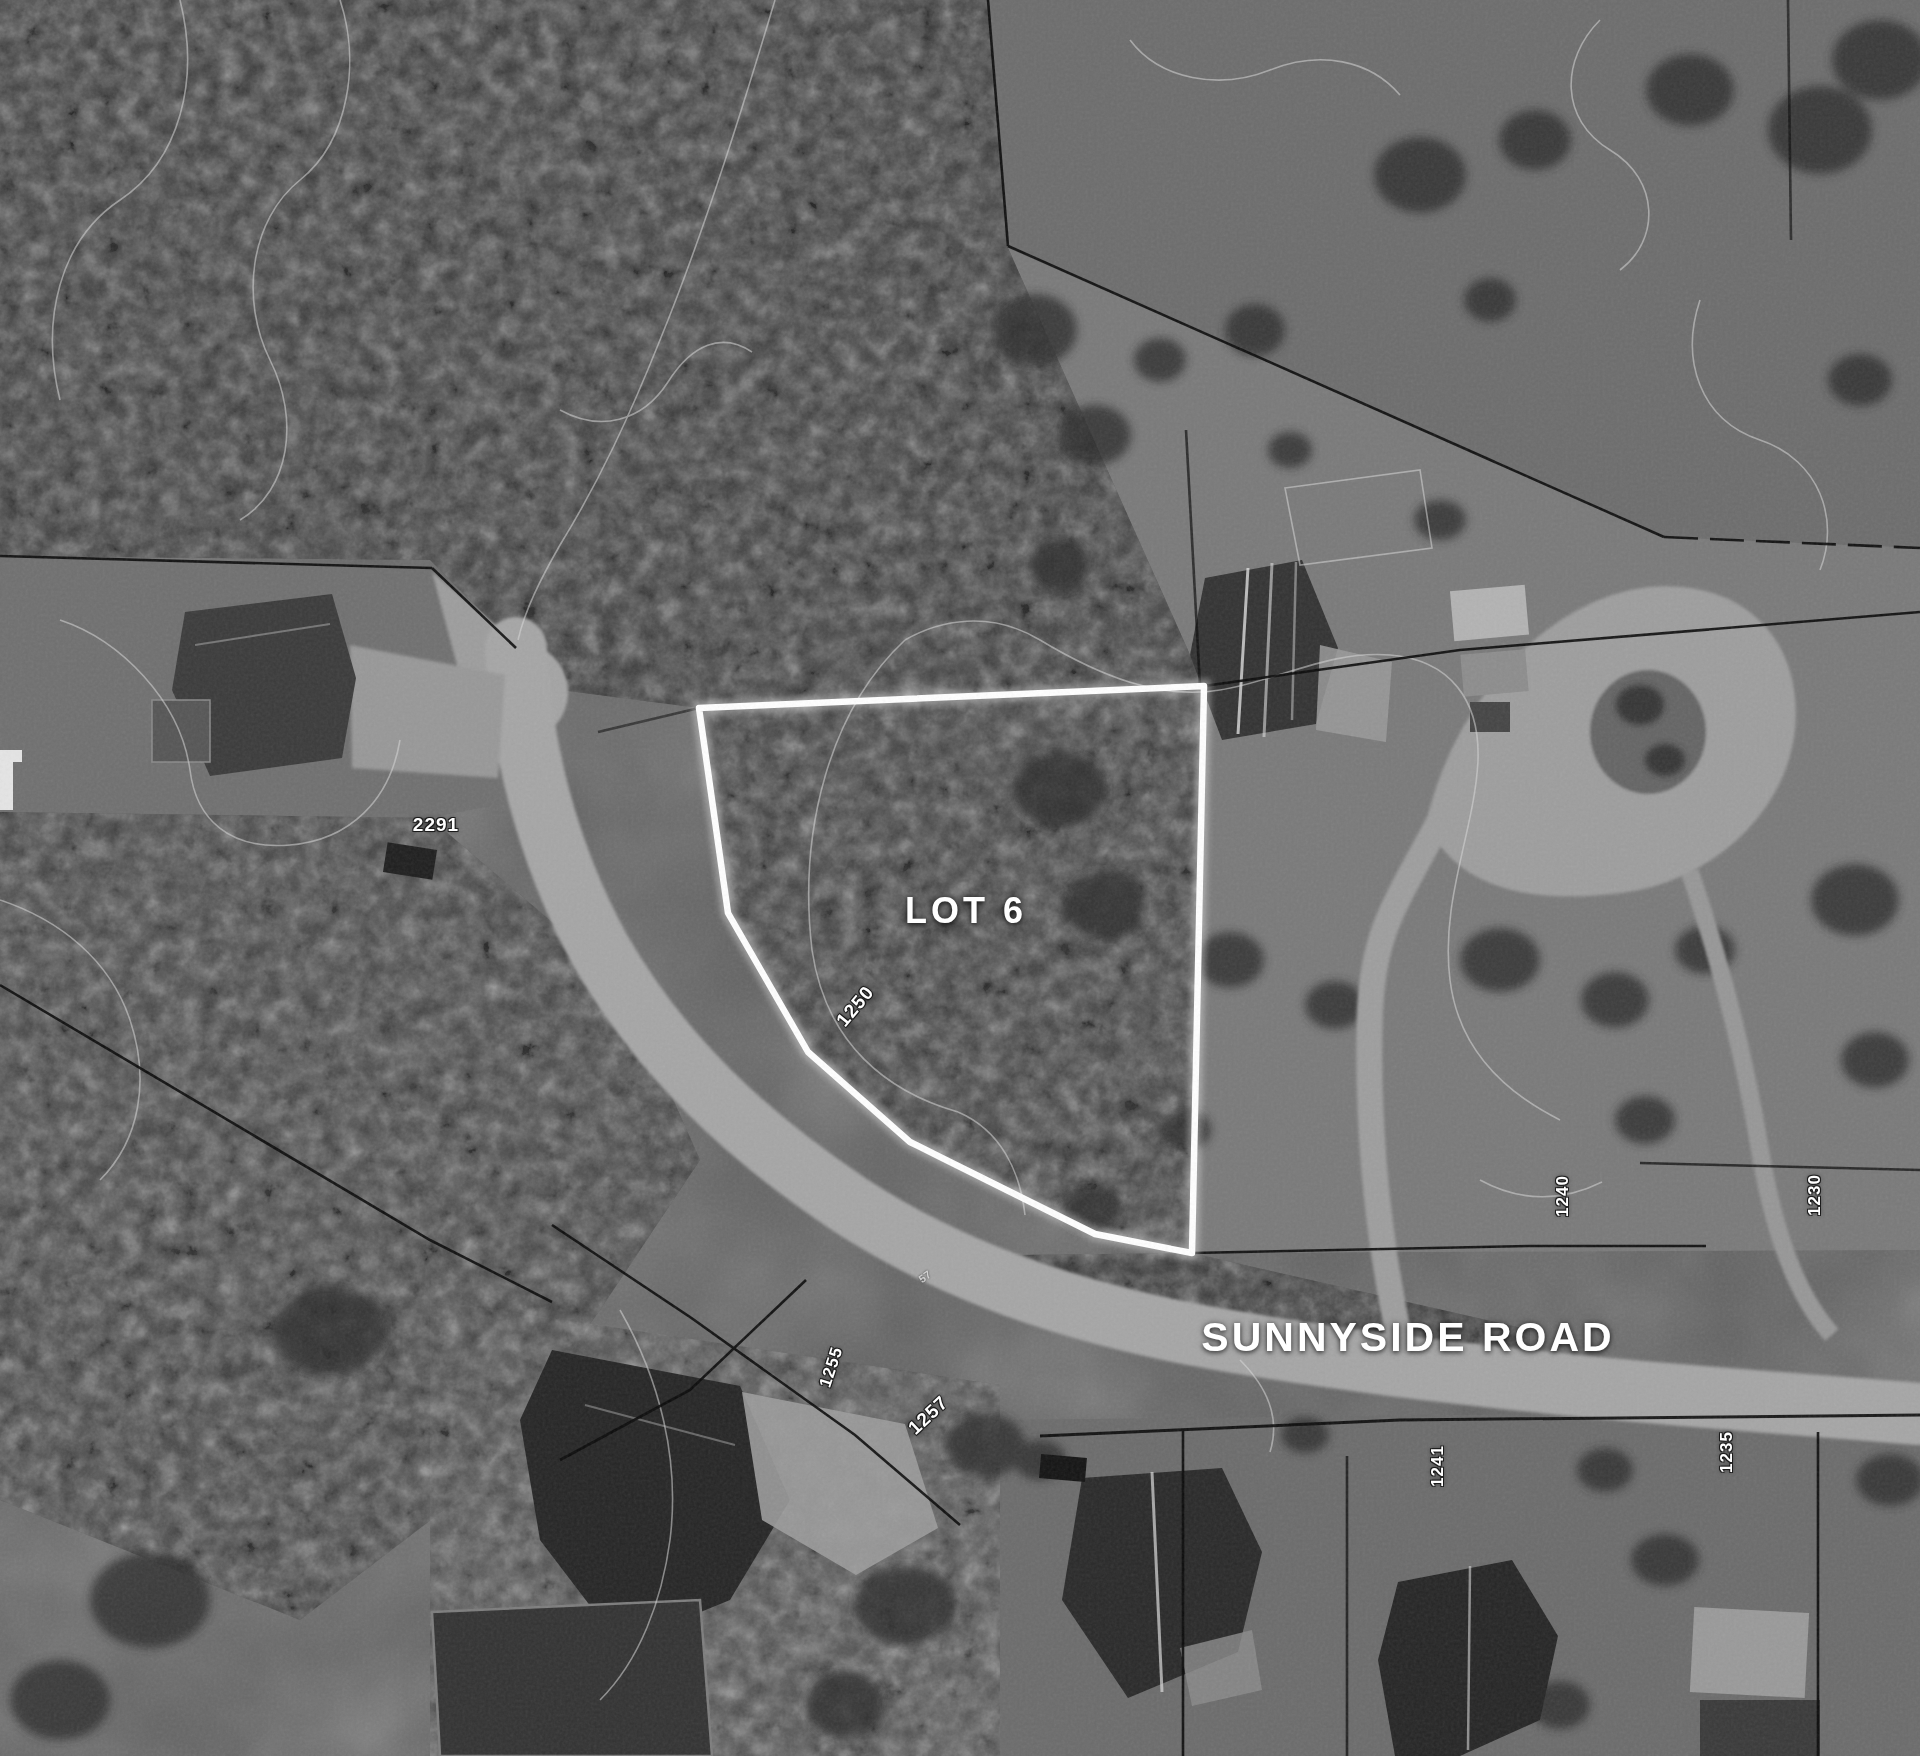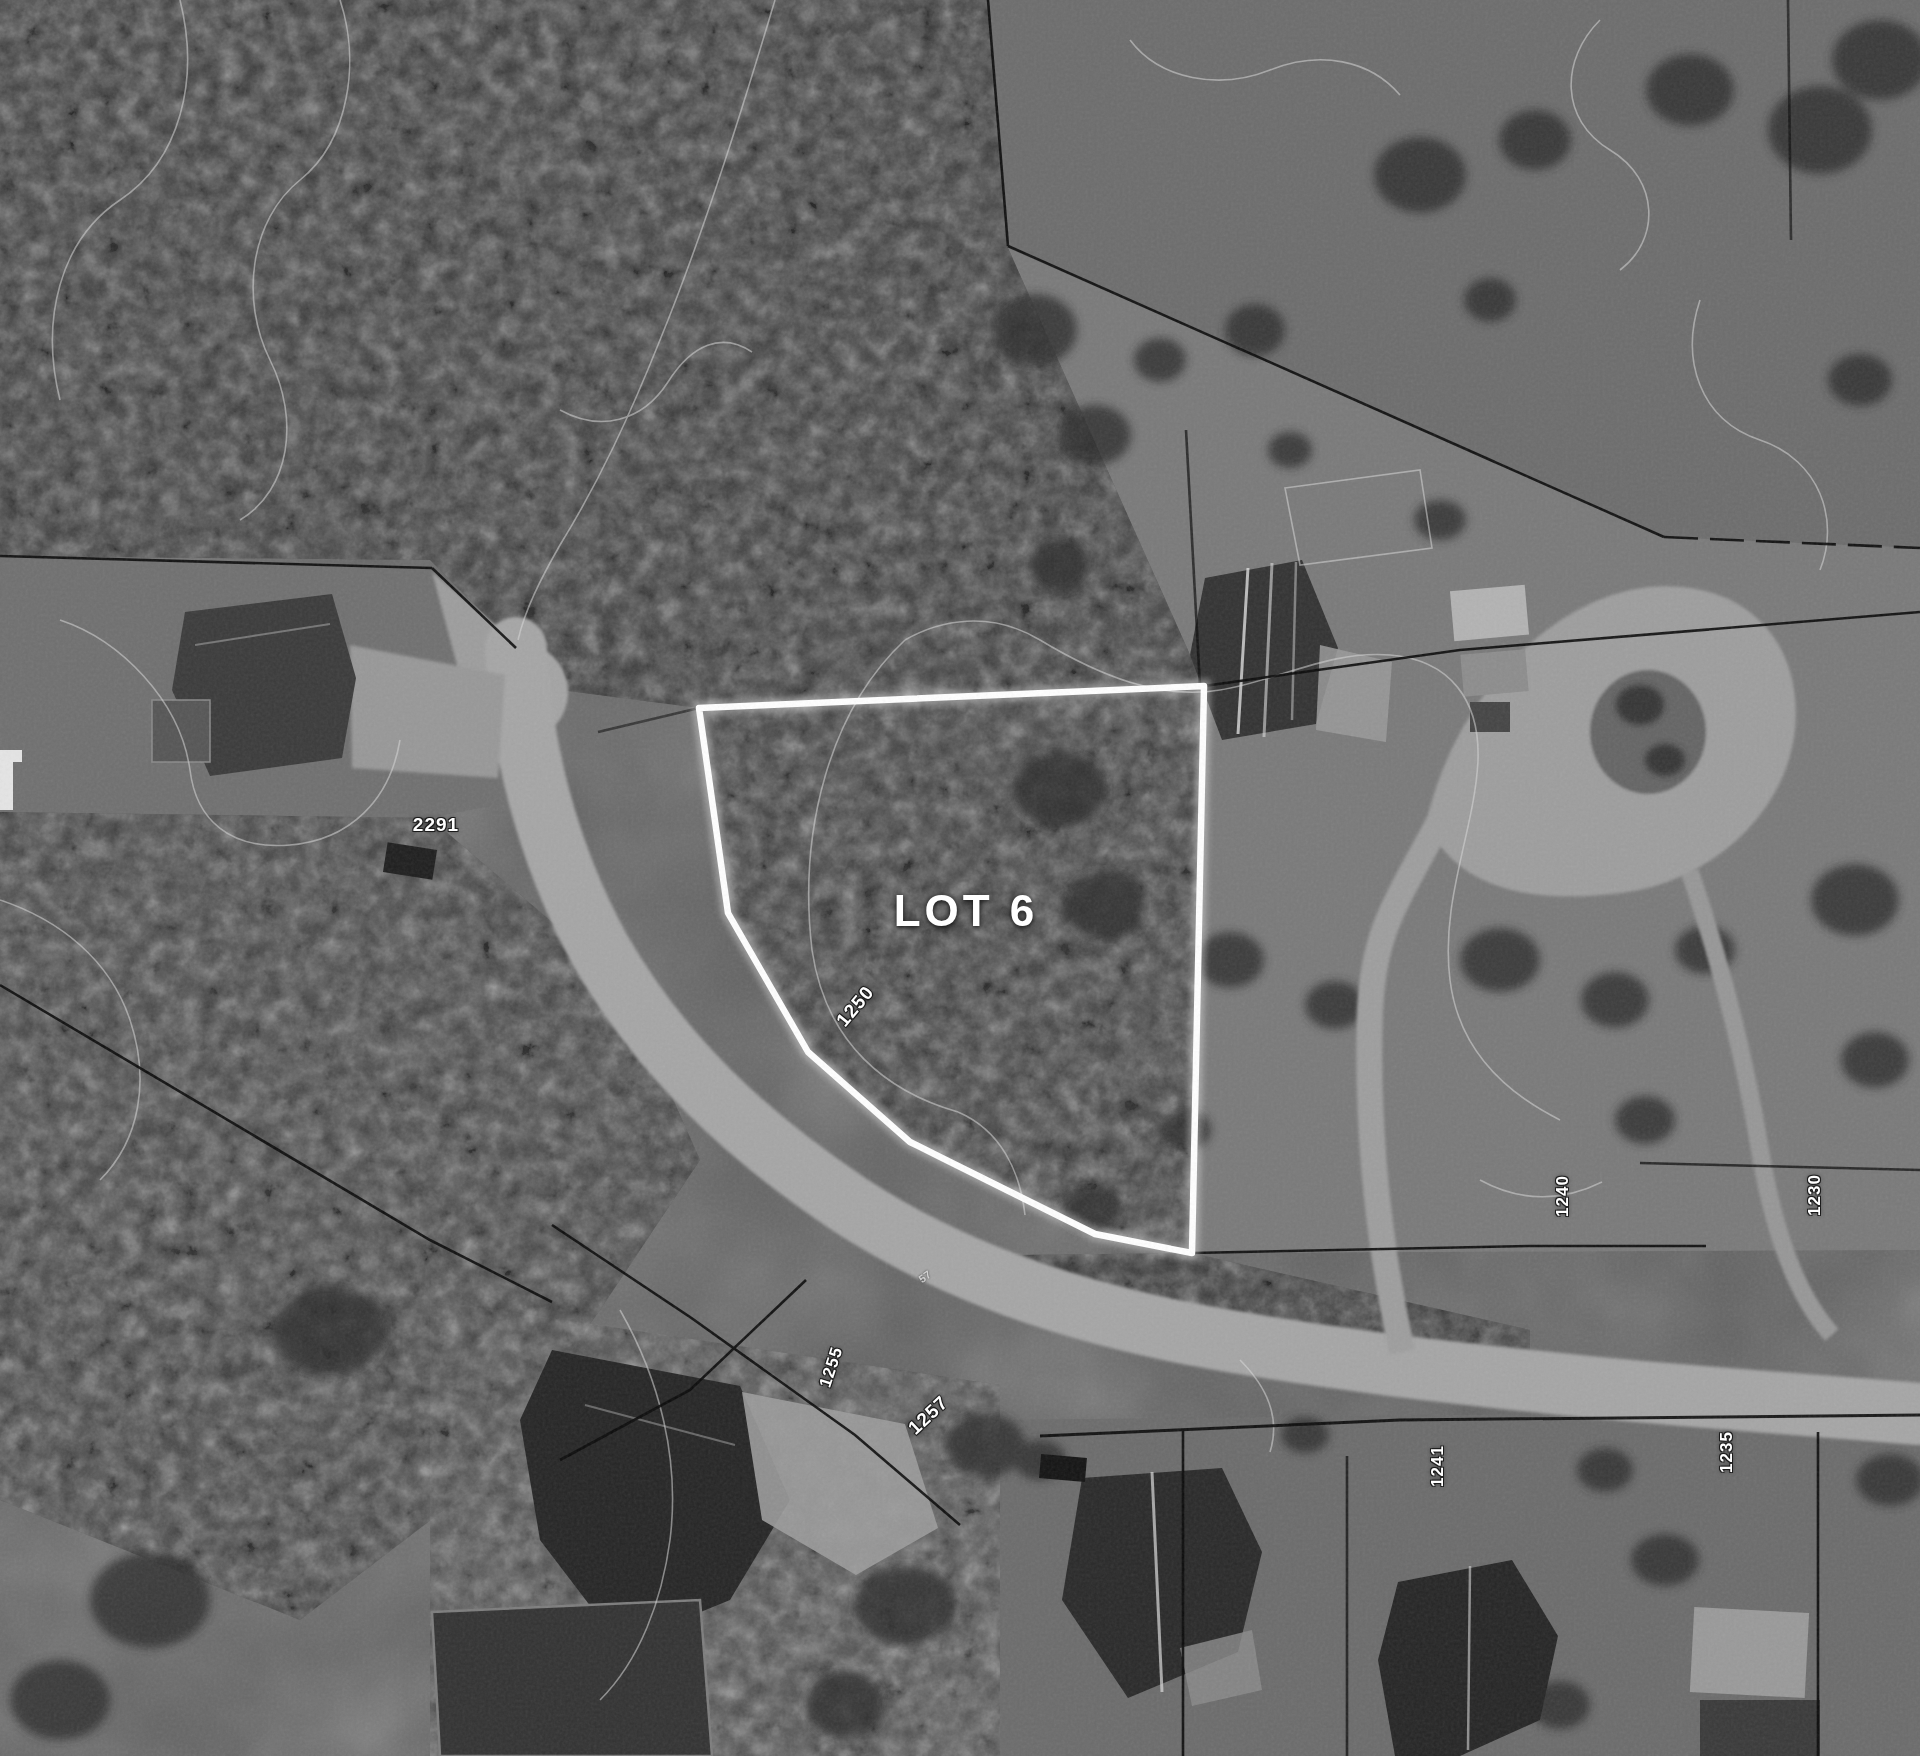--- a/index.html
+++ b/index.html
@@ -7,21 +7,21 @@
     position:relative;width:1920px;height:1756px;overflow:hidden;
     background:#5e5e5e;font-family:"Liberation Sans",sans-serif;
   }
   .stage svg{position:absolute;left:0;top:0;}
   .lbl{
     position:absolute;font-family:"Liberation Sans",sans-serif;font-weight:bold;
     color:#ffffff;white-space:nowrap;line-height:1;z-index:5;
     transform:translate(-50%,-50%) rotate(var(--r,0deg));
   }
   .big{
-    font-size:44px;letter-spacing:4px;
+    font-size:36px;letter-spacing:4px;
     text-shadow:0 0 6px rgba(0,0,0,.55),0 2px 4px rgba(0,0,0,.5);
   }
   .roadname{
     font-size:41px;letter-spacing:3px;
     text-shadow:0 0 6px rgba(0,0,0,.5),0 2px 4px rgba(0,0,0,.45);
   }
   .addr{
     font-size:19px;letter-spacing:1px;
     text-shadow:-1px -1px 0 rgba(25,25,25,.9),1px -1px 0 rgba(25,25,25,.9),
                 -1px 1px 0 rgba(25,25,25,.9),1px 1px 0 rgba(25,25,25,.9),
@@ -231,20 +231,21 @@
     <polygon points="699,708 1204,686 1192,1253 1095,1234 910,1142 808,1052 728,913" fill="none" stroke="#ffffff" stroke-width="6.5" stroke-linejoin="round"></polygon>
   </g>
 
   <path d="M 0,750 h22 v12 h-9 v48 h-13 z" fill="#f2f2f2" opacity="0.9"></path>
 
   <rect x="0" y="0" width="1920" height="1756" filter="url(#noiseFine)" opacity="0.10"></rect>
 </svg>
 
 <div class="lbl big" style="left:966px;top:911px;">LOT 6</div>
 
+<div class="lbl roadname" style="left:1408px;top:1337px;">SUNNYSIDE ROAD</div>
 
 <div class="lbl addr" style="left:436px;top:824px;">2291</div>
 
 <div class="lbl addr" style="left:855px;top:1006px;--r:-50deg;">1250</div>
 
 <div class="lbl addr v" style="left:1562px;top:1196px;--r:-90deg;">1240</div>
 
 <div class="lbl addr v" style="left:1814px;top:1195px;--r:-90deg;">1230</div>
 
 <div class="lbl addr v" style="left:831px;top:1367px;--r:-72deg;">1255</div>

